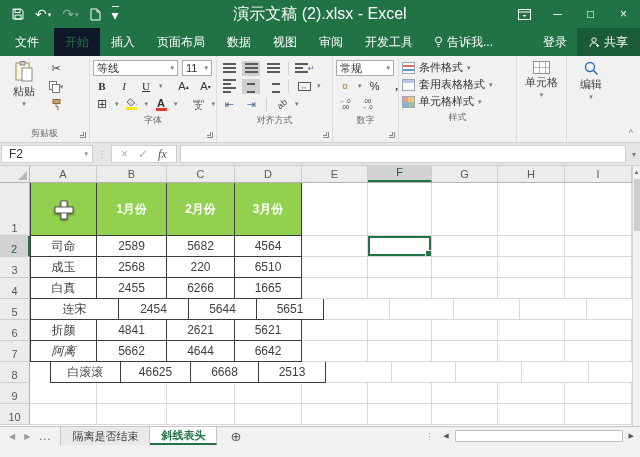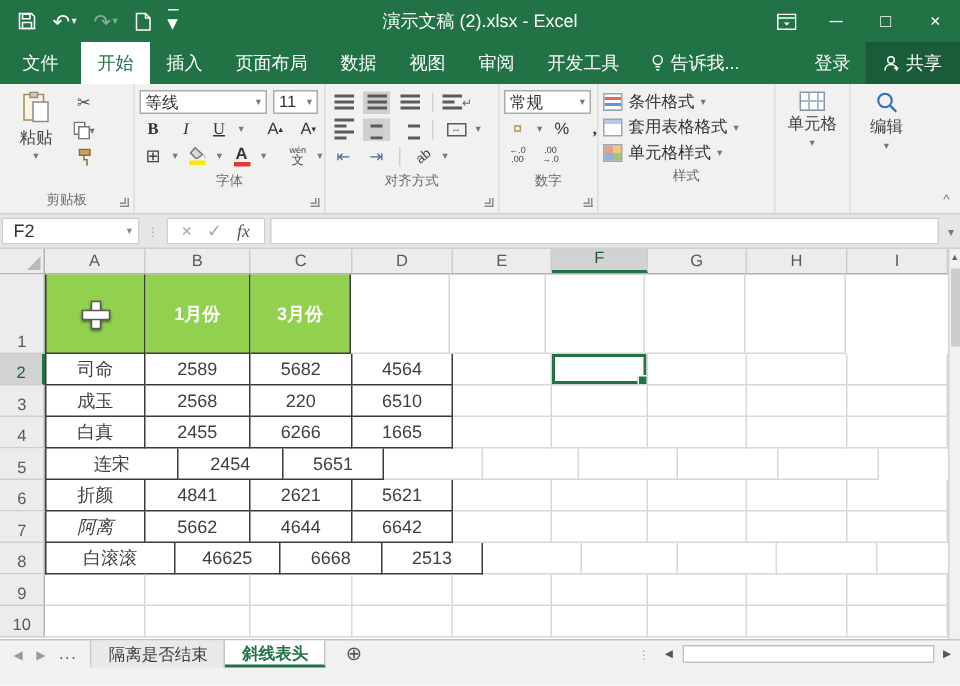--- a/index.html
+++ b/index.html
@@ -8,30 +8,30 @@
 .app{width:640px;height:457px;display:flex;flex-direction:column}
 
 
 .titlebar{flex:0 0 28px;background:#217346;color:#fff;display:flex;align-items:center;position:relative}
 .qat{display:flex;align-items:center;gap:11px;padding-left:12px;z-index:2}
 .qat .qbtn{display:flex;align-items:center;color:#fff;font-size:14px;line-height:1}
 .qat .dim{opacity:.45}
 .qcaret{font-size:7px;margin-left:1px;opacity:.9}
 .qat-more{display:flex;flex-direction:column;align-items:center;font-size:7px}
 .qat-more b{display:block;width:7px;height:1px;background:#fff;margin-bottom:1px}
-.tb-title{position:absolute;left:0;right:0;text-align:center;font-size:12px;pointer-events:none}
+.tb-title{position:absolute;left:0;right:0;text-align:center;font-size:16px;pointer-events:none}
 .winbtns{margin-left:auto;display:flex;align-items:center;z-index:2}
 .winbtn{width:33px;height:28px;display:flex;align-items:center;justify-content:center;font-size:12px}
 .winbtn svg{display:block}
 
 
 .tabrow{flex:0 0 27px;background:#217346;display:flex;align-items:stretch;color:#fff;font-size:12px}
 .ftab{padding:6px 15px 5px}
 .rtab{padding:6px 11px 5px}
-.rtab.active{background:#ffffff;color:#217346}
+.rtab.active{background:#0f172a;color:#217346}
 .tellme{display:flex;align-items:center;gap:4px;padding:0 10px}
 .signin{margin-left:auto;padding:6px 10px 5px}
 .share{display:flex;align-items:center;gap:4px;padding:0 12px;background:#1a5c38}
 
 
 .ribbon{flex:0 0 87px;background:#f1f1f1;border-bottom:1px solid #cfcfcf;display:flex;font-size:11px;position:relative}
 .group{position:relative;border-right:1px solid #dedede;display:flex;flex-direction:column;padding:3px 3px 0}
 .gc{display:flex;flex:1;gap:2px}
 .glabel{height:16px;font-size:9px;color:#6a6a6a;text-align:center;line-height:14px}
 .launcher{position:absolute;right:3px;bottom:4px;width:6px;height:6px;border-right:1px solid #8a8a8a;border-bottom:1px solid #8a8a8a}
@@ -471,20 +471,21 @@
         <div class="ch" style="width: 67px;">H</div>
         <div class="ch" style="width: 67px;">I</div>
       </div>
     <div id="gridrows">
         <div class="grow" style="height: 53px;">
           <div class="rh">1</div>
           <div class="c green tb tbl" style="width: 67px;">
             <span class="curs"></span>
           </div>
           <div class="c green tb" style="width: 70px;">1月份</div>
+          <div class="c green tb" style="width: 68px;">2月份</div>
           <div class="c green tb" style="width: 67px;">3月份</div>
           <div class="c" style="width: 66px;"></div>
           <div class="c" style="width: 64px;"></div>
           <div class="c" style="width: 66px;"></div>
           <div class="c" style="width: 67px;"></div>
           <div class="c" style="width: 67px;"></div>
         </div>
         <div class="grow" style="height: 21px;">
           <div class="rh hsel">2</div>
           <div class="c tb tbl" style="width: 67px;">司命</div>
@@ -520,20 +521,21 @@
           <div class="c" style="width: 66px;"></div>
           <div class="c" style="width: 64px;"></div>
           <div class="c" style="width: 66px;"></div>
           <div class="c" style="width: 67px;"></div>
           <div class="c" style="width: 67px;"></div>
         </div>
         <div class="grow" style="height: 21px;">
           <div class="rh">5</div>
           <div class="c tb tbl" style="width: 89px;">连宋</div>
           <div class="c tb" style="width: 70px;">2454</div>
+          <div class="c tb" style="width: 68px;">5644</div>
           <div class="c tb" style="width: 67px;">5651</div>
           <div class="c" style="width: 66px;"></div>
           <div class="c" style="width: 64px;"></div>
           <div class="c" style="width: 66px;"></div>
           <div class="c" style="width: 67px;"></div>
           <div class="c" style="width: 67px;"></div>
         </div>
         <div class="grow" style="height: 21px;">
           <div class="rh">6</div>
           <div class="c tb tbl" style="width: 67px;">折颜</div>
@@ -553,21 +555,21 @@
           <div class="c tb" style="width: 68px;">4644</div>
           <div class="c tb" style="width: 67px;">6642</div>
           <div class="c" style="width: 66px;"></div>
           <div class="c" style="width: 64px;"></div>
           <div class="c" style="width: 66px;"></div>
           <div class="c" style="width: 67px;"></div>
           <div class="c" style="width: 67px;"></div>
         </div>
         <div class="grow" style="height: 21px;">
           <div class="rh">8</div>
-          <div class="c tb tbl" style="width: 87px;">白滚滚</div>
+          <div class="c tb tbl" style="width: 71px; margin-left: 20px;">白滚滚</div>
           <div class="c tb" style="width: 70px;">46625</div>
           <div class="c tb" style="width: 68px;">6668</div>
           <div class="c tb" style="width: 67px;">2513</div>
           <div class="c" style="width: 66px;"></div>
           <div class="c" style="width: 64px;"></div>
           <div class="c" style="width: 66px;"></div>
           <div class="c" style="width: 67px;"></div>
           <div class="c" style="width: 67px;"></div>
         </div>
         <div class="grow" style="height: 21px;">

